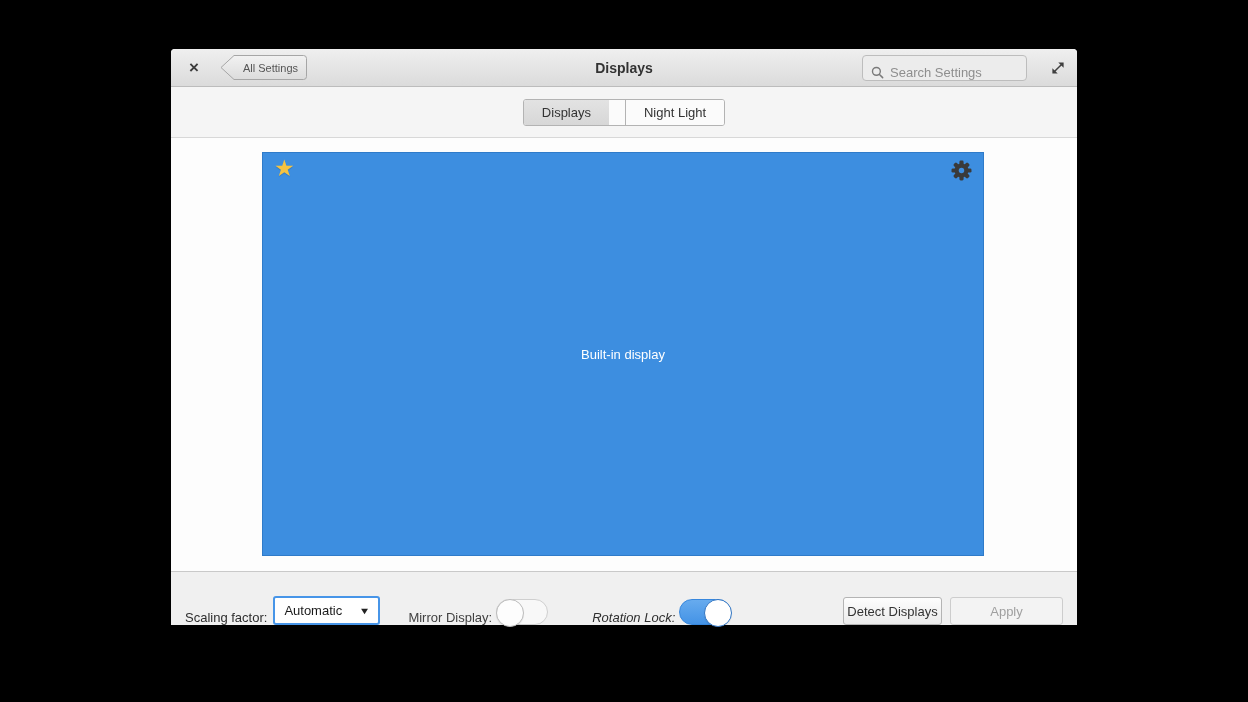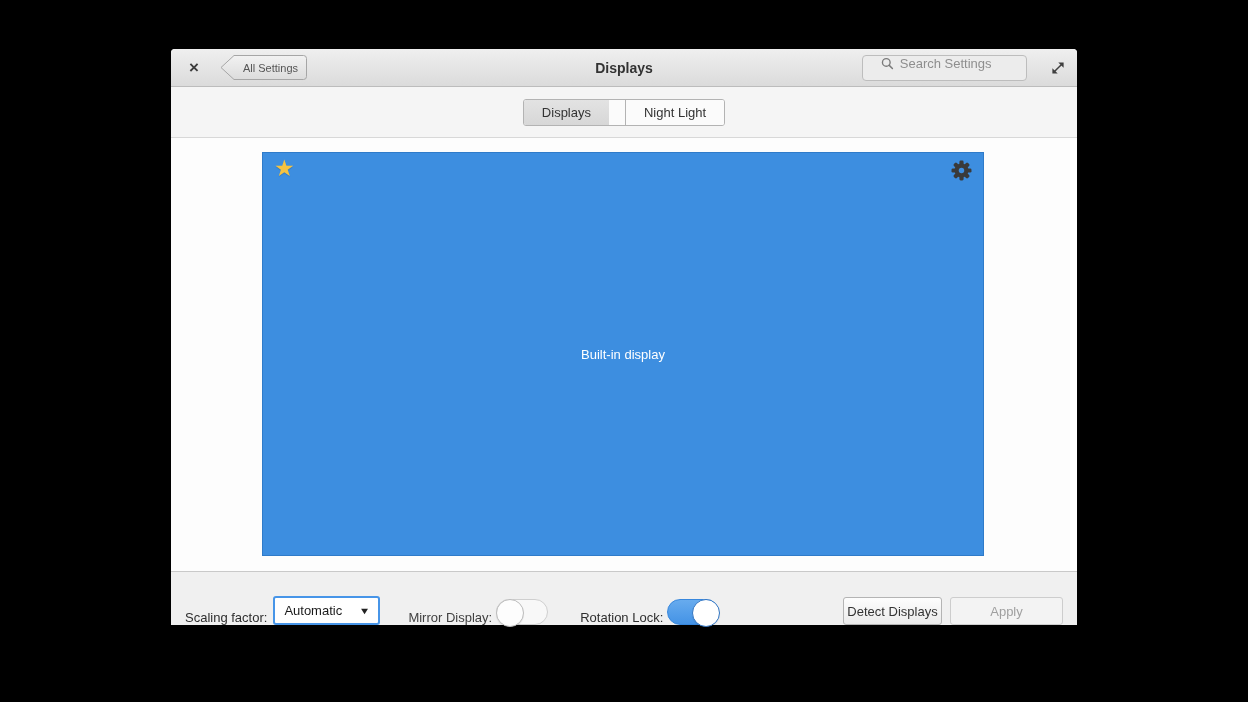--- a/index.html
+++ b/index.html
@@ -44,22 +44,22 @@
   }
   .title {
     position:absolute; left:50%; transform:translateX(-50%);
     font-size:14px; font-weight:700; color:#333;
   }
   .search-entry {
     position:absolute; right:50px; top:6px;
     width:165px; height:26px;
     background:#ececec;
     border:1px solid #bdbdbd; border-radius:4px;
-    display:flex; align-items:flex-start; gap:6px;
-    padding:0 18px;
+    display:flex; align-items:flex-end; gap:6px;
+    padding:0 8px;
   }
   .search-entry input {
     border:none; outline:none; background:transparent;
     font-family:"Liberation Sans", sans-serif;
     font-size:13px; color:#555; width:100%;
   }
   .search-entry input::placeholder { color:#8e8e8e; }
   .resize-btn {
     position:absolute; right:10px; top:10px;
     width:18px; height:18px;
@@ -117,21 +117,21 @@
   .dropdown {
     width:107px; height:29px; margin-left:6px;
     background:#fff;
     border:2px solid #4795e8; border-radius:3px;
     display:flex; align-items:center; justify-content:space-between;
     padding:0 9px;
     color:#1a1a1a;
   }
   .dropdown .caret { font-size:9px; color:#222; transform:scaleX(1.3); }
   .lbl-mirror { margin-left:28px; color:#404040; }
-  .lbl-rotation { margin-left:32px; }
+  .lbl-rotation { margin-left:44px;font-style:italic; }
   .toggle {
     width:52px; height:26px; margin-left:4px;
     border-radius:14px; position:relative;
     background:#f8f8f8; border:1px solid #cfcfcf;
   }
   .toggle .knob {
     position:absolute; top:-1.5px; left:-1.5px;
     width:28px; height:28px; border-radius:50%;
     background:#fdfdfd; border:1px solid #bcbcbc;
     box-shadow:0 1px 1px rgba(0,0,0,0.08);

